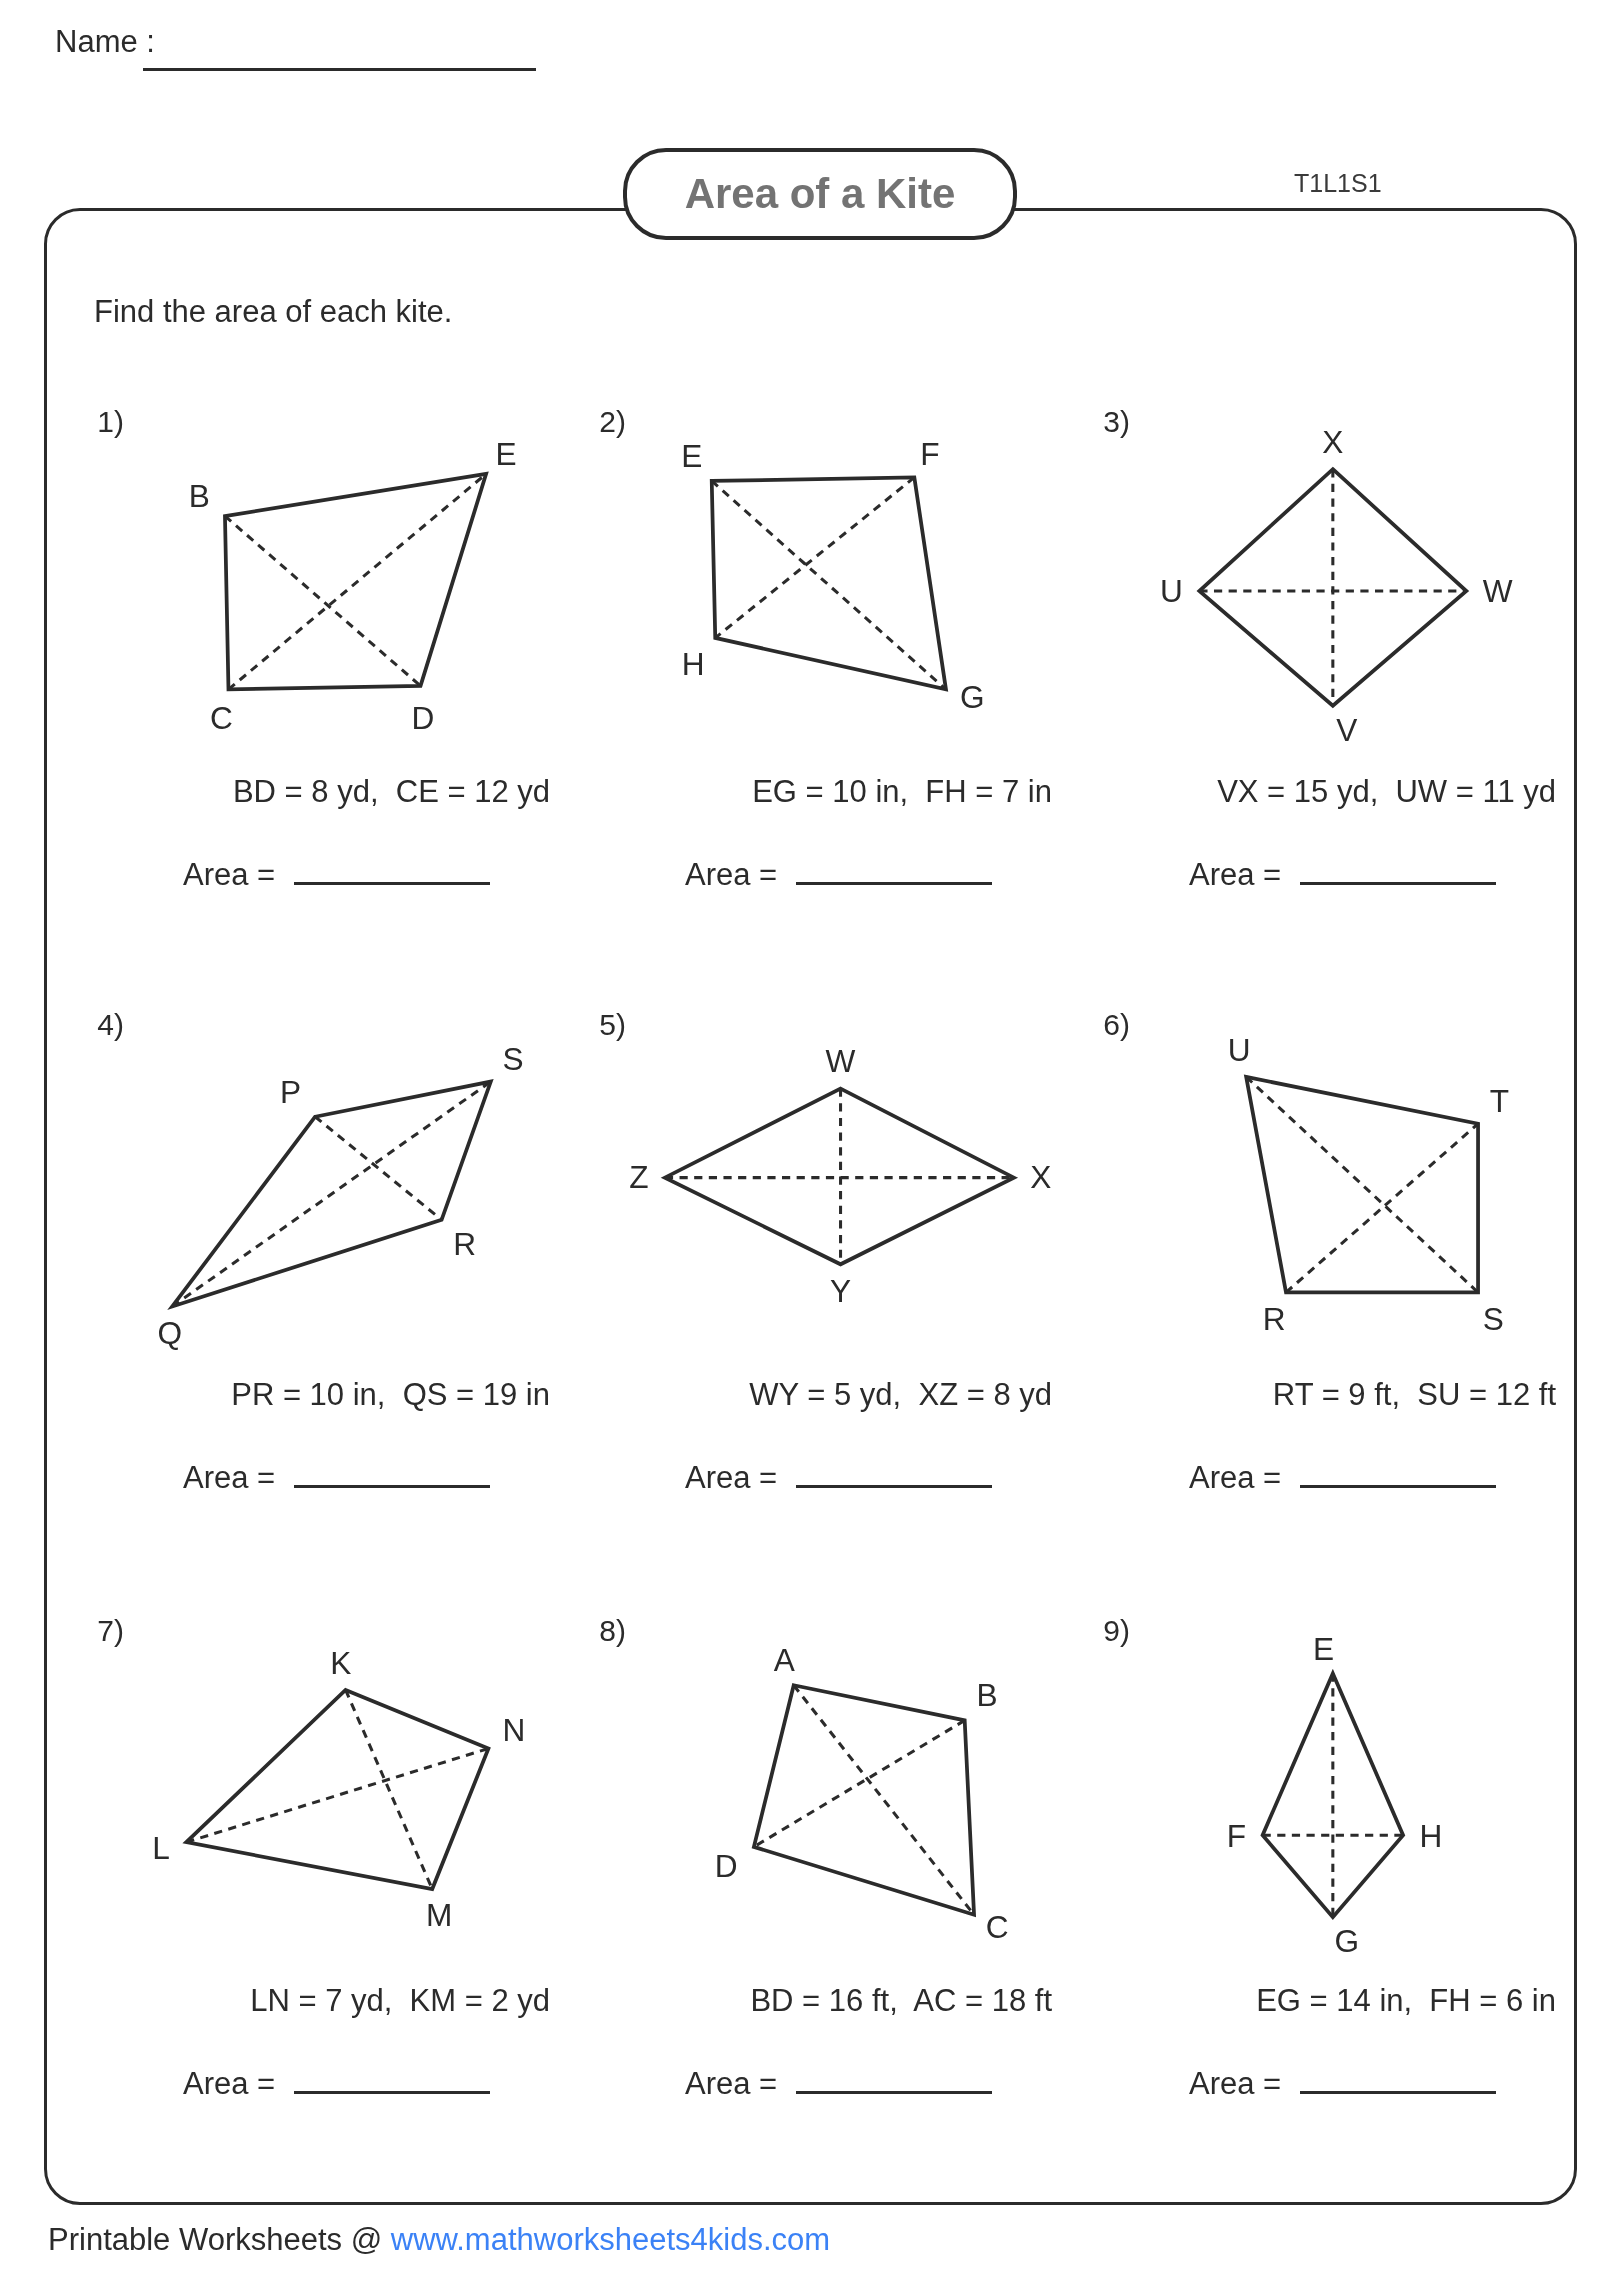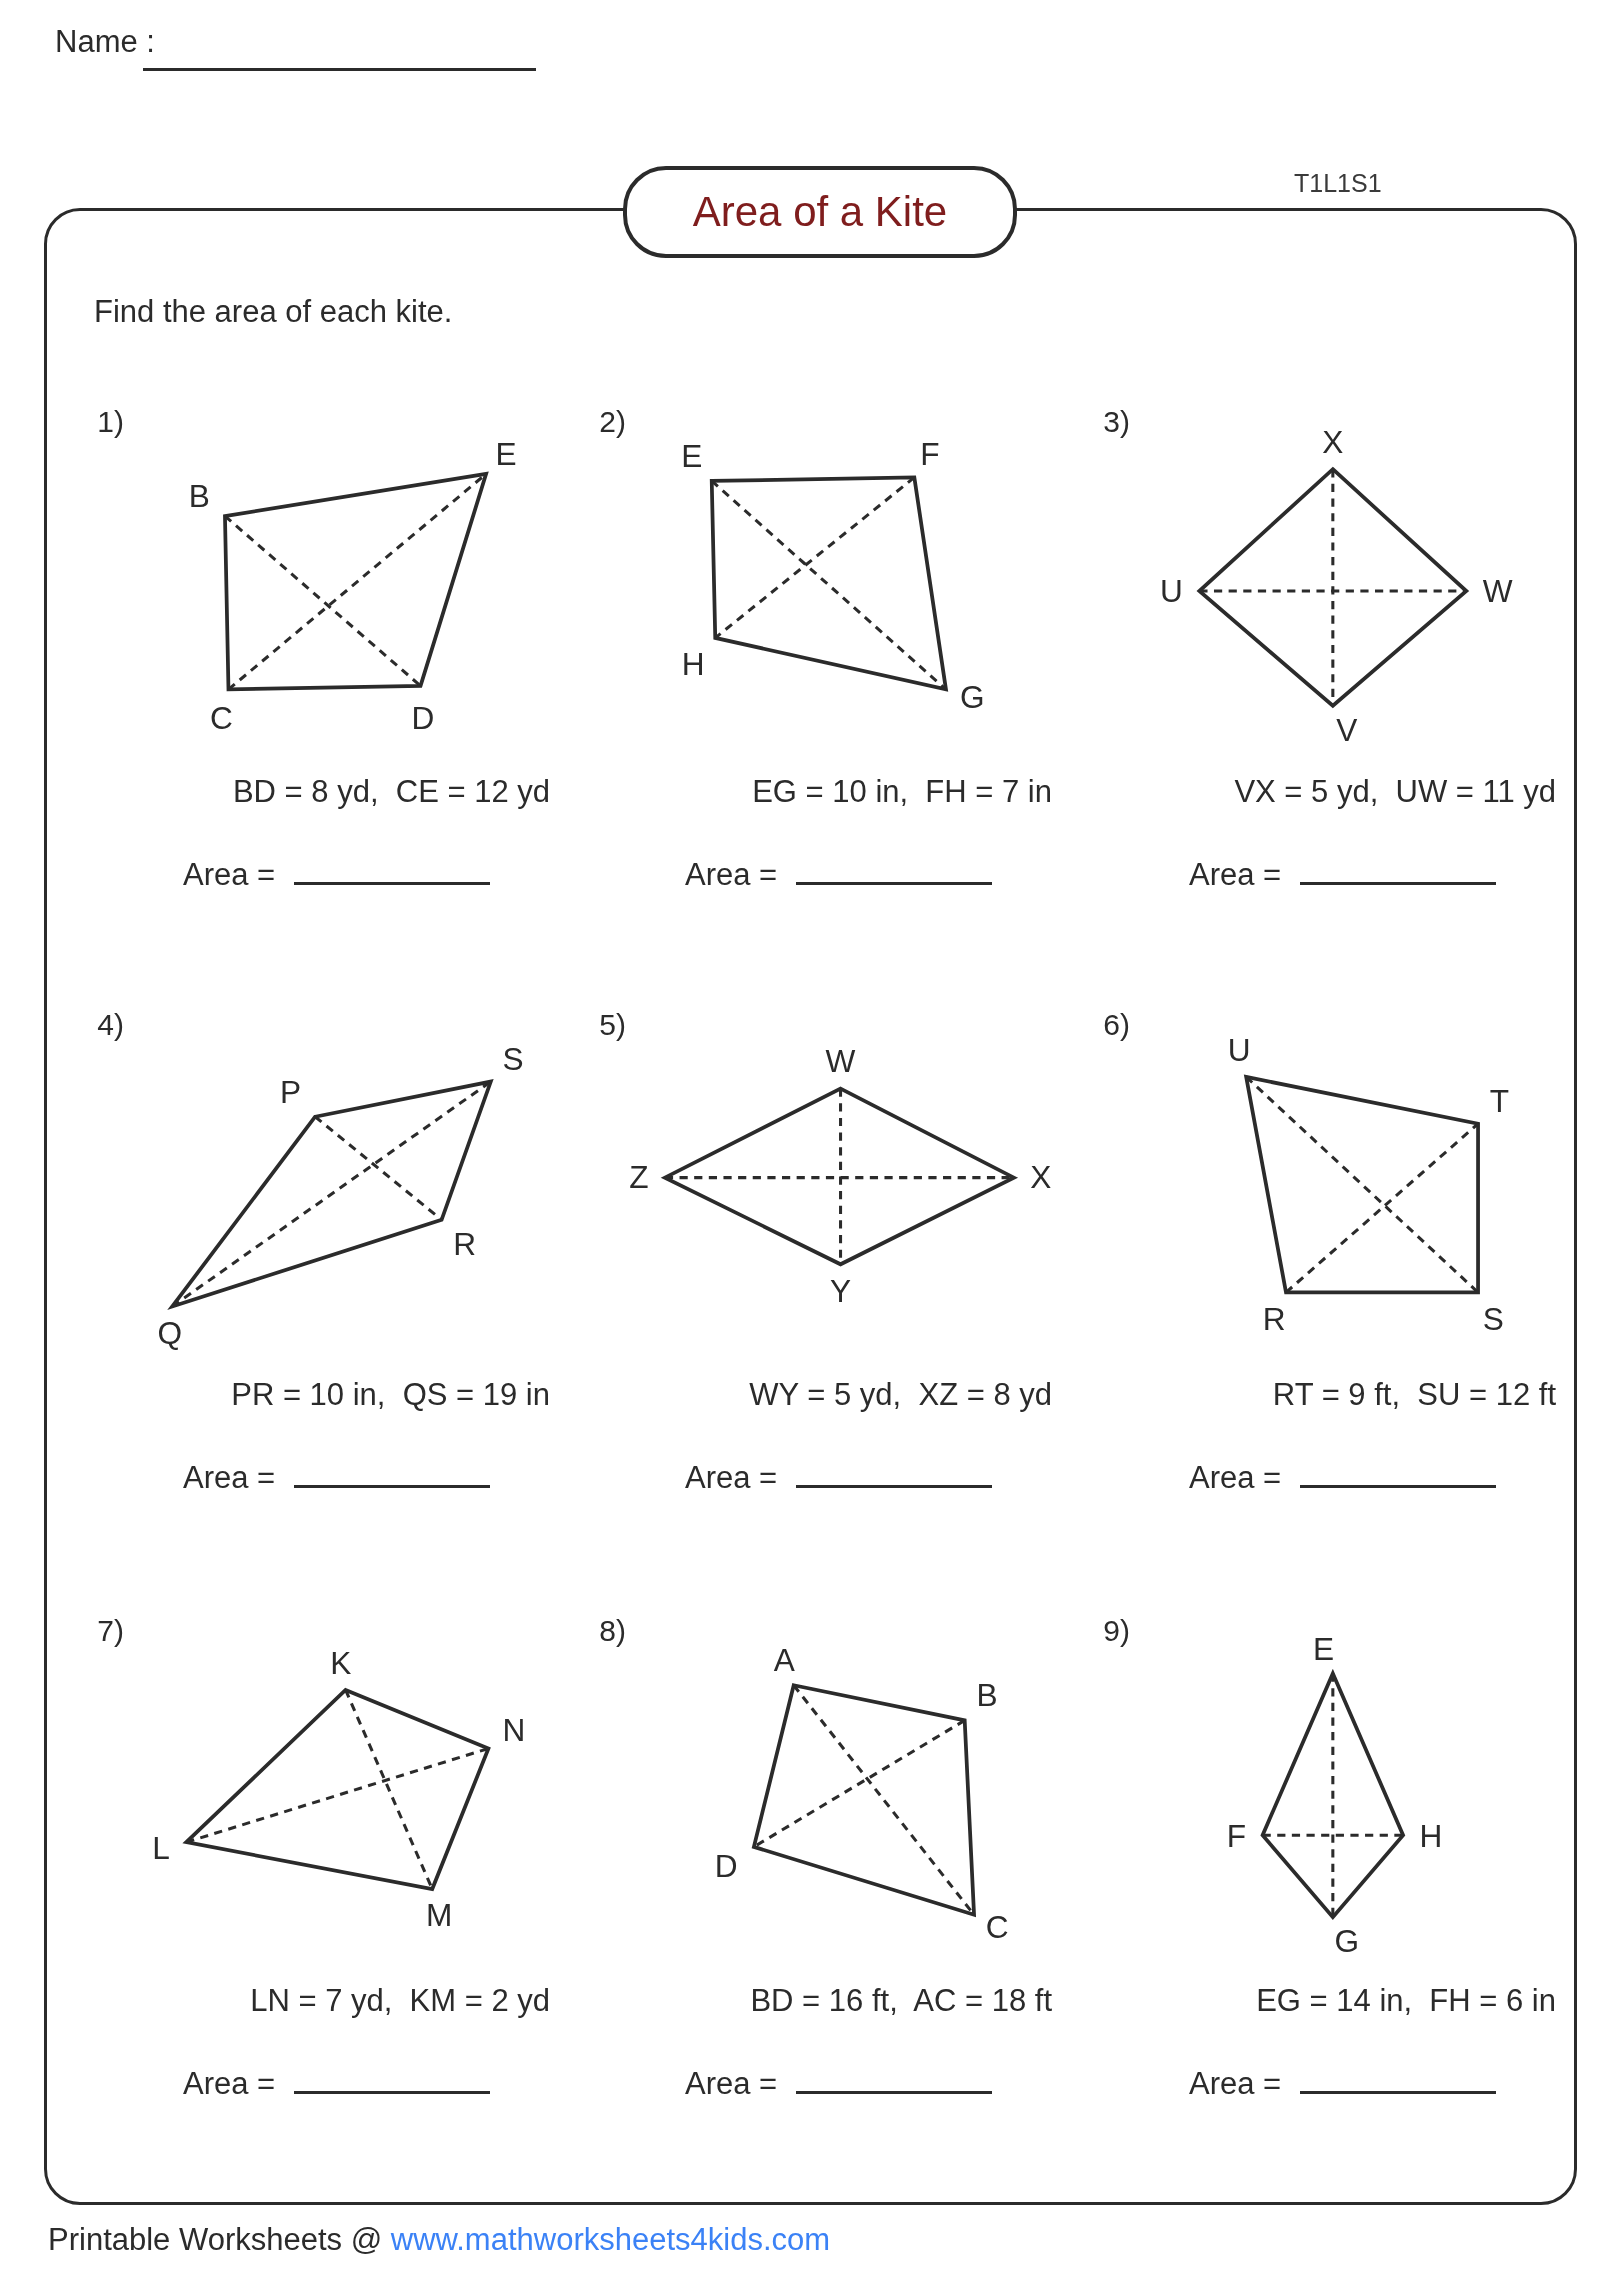--- a/index.html
+++ b/index.html
@@ -8,24 +8,24 @@
     font-family:"Liberation Sans", sans-serif;color:#2b2b2b;overflow:hidden;
   }
   
   .name-row{position:absolute;left:55px;top:23.6px;font-size:31px;}
   .name-line{position:absolute;left:143px;top:68px;width:393px;border-bottom:3.9px solid #2b2b2b;height:0;}
   .main-box{
     position:absolute;left:44px;top:208px;width:1527px;height:1991px;
     border:3.9px solid #2b2b2b;border-radius:36px;background:#fff;
   }
   .title-pill{
-    position:absolute;left:623px;top:166px;width:386px;height:84px;
+    position:absolute;left:623px;top:148px;width:386px;height:84px;
     border:4.6px solid #2b2b2b;border-radius:43px;background:#fff;
     display:flex;align-items:center;justify-content:center;
-    font-size:42px;font-weight:normal;color:#7f1d1d;z-index:3;
+    font-size:42px;font-weight:bold;color:#737373;z-index:3;
   }
   .sheet-code{position:absolute;left:1294px;top:169px;font-size:25px;color:#3a3a3a;z-index:3;}
   .instruction{position:absolute;left:94px;top:294px;font-size:31px;}
   
   .cell{position:absolute;width:471px;height:537px;}
   .pnum{position:absolute;left:18.3px;top:11.8px;font-size:30px;}
   .kite-svg{position:absolute;left:23px;top:34px;width:445px;height:314px;overflow:visible;}
   .kite-svg polygon{fill:none;stroke:#2b2b2b;stroke-width:3.2;}
   .kite-svg line{stroke:#2b2b2b;stroke-width:2.6;stroke-dasharray:7 5.5;fill:none;}
   .kite-svg text{font-family:"Liberation Sans",sans-serif;font-size:27px;fill:#2b2b2b;}
@@ -87,21 +87,21 @@
   <div class="pnum">3)</div>
   <svg class="kite-svg" viewBox="-20 -28 380 268">
     <line x1="172" y1="8" x2="172" y2="210"></line>
     <line x1="58" y1="112" x2="286" y2="112"></line>
     <polygon points="172,8 286,112 172,210 58,112"></polygon>
     <text x="172" y="-6" text-anchor="middle">X</text>
     <text x="44" y="121" text-anchor="end">U</text>
     <text x="300" y="121" text-anchor="start">W</text>
     <text x="184" y="240" text-anchor="middle">V</text>
   </svg>
-  <div class="dims">VX = 5 yd,  UW = 11 yd</div>
+  <div class="dims">VX = 15 yd,  UW = 11 yd</div>
   <div class="area-row">
     <span>Area =</span><span class="answer-blank"></span>
   </div>
 </div>
 
 <div class="cell" style="left:79px;top:996px;">
   <div class="pnum">4)</div>
   <svg class="kite-svg" viewBox="-20 -28 380 268">
     <line x1="162" y1="46" x2="270" y2="134"></line>
     <line x1="40" y1="208" x2="312" y2="16"></line>

